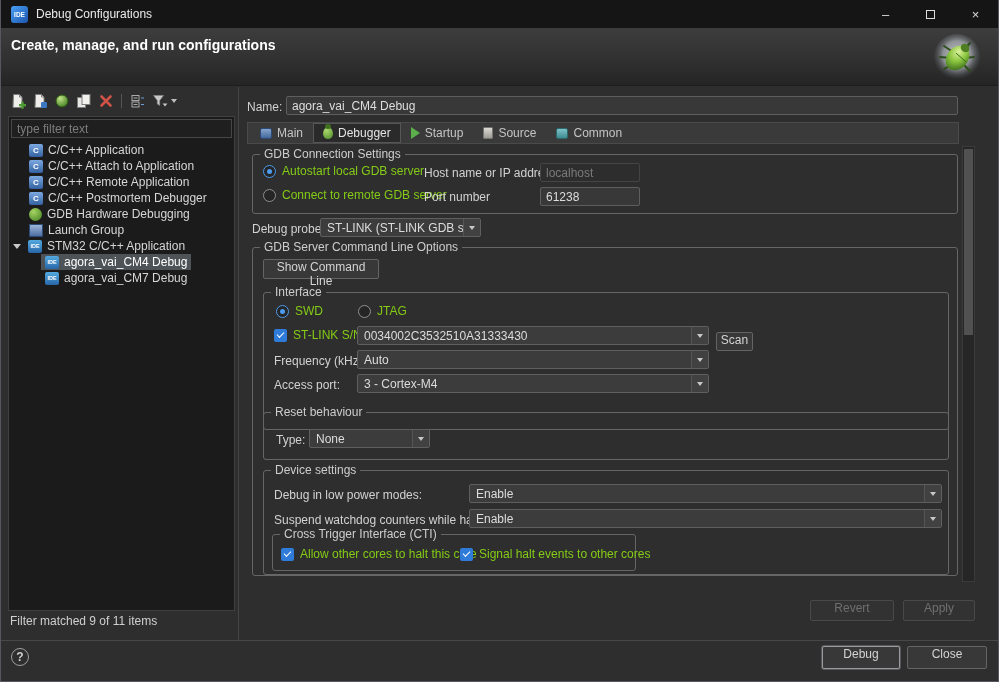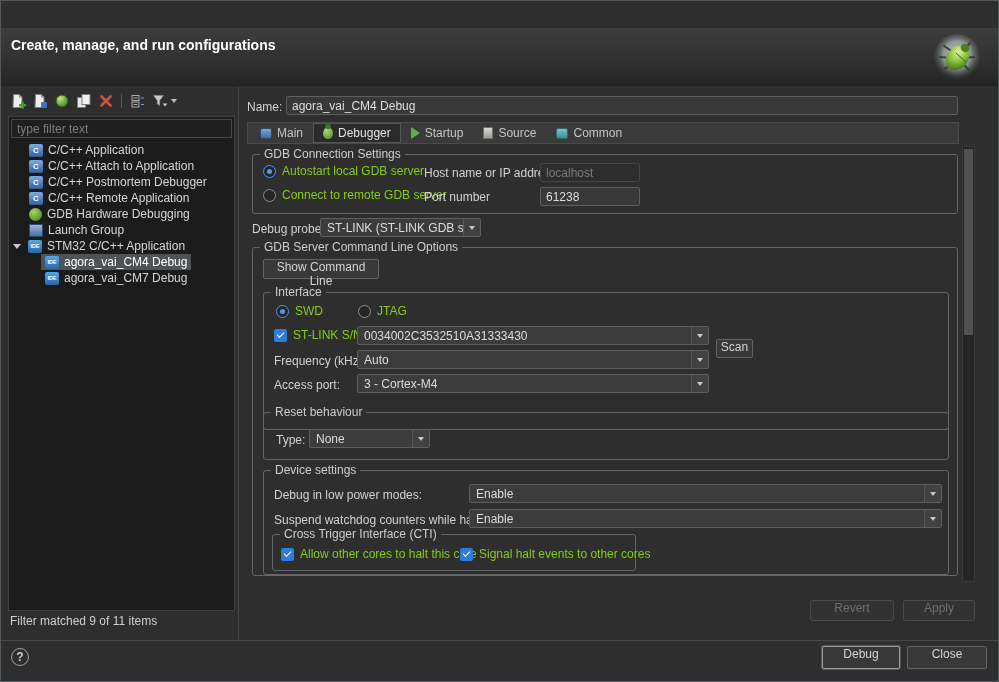--- a/index.html
+++ b/index.html
@@ -87,20 +87,31 @@
   .scroll-thumb{position:absolute;left:1px;top:2px;width:9px;height:186px;background:#515151}
 
   .footer-line{position:absolute;left:1px;top:640px;width:997px;height:1px;background:#474747}
   .help-btn{position:absolute;left:11px;top:648px;width:18px;height:18px;border-radius:50%;border:1px solid #a0a0a0;background:transparent;color:#cfcfcf;font-weight:bold;font-size:12px;display:flex;align-items:center;justify-content:center;font-family:inherit}
 </style>
 </head>
 <body>
 
 <div id="app">
 
+  <div class="titlebar">
+    <span class="app-icon"></span>
+    <span class="titlebar-title">Debug Configurations</span>
+    <div class="win-controls">
+      <button class="win-btn">–</button>
+      <button class="win-btn">
+          <span class="max-glyph"></span>
+        </button>
+      <button class="win-btn">×</button>
+    </div>
+  </div>
 
   <div class="banner">
     <div class="banner-heading">Create, manage, and run configurations</div>
     <div class="banner-bug">
       <svg width="60" height="54" viewBox="0 0 60 54">
         <defs>
           <radialGradient id="g-glow" cx="0.5" cy="0.45" r="0.55">
             <stop offset="0" stop-color="#c4c8cc"></stop>
               <stop offset="0.55" stop-color="#8e9296"></stop>
               <stop offset="1" stop-color="#3f4245" stop-opacity="0"></stop>
@@ -195,27 +206,27 @@
         </div>
       <div class="trow ind0">
           <span class="row-inner">
             <span class="t-ic cpp"></span>
             <span>C/C++ Attach to Application</span>
           </span>
         </div>
       <div class="trow ind0">
           <span class="row-inner">
             <span class="t-ic cpp"></span>
+            <span>C/C++ Remote Application</span>
+          </span>
+        </div>
+      <div class="trow ind0">
+          <span class="row-inner">
+            <span class="t-ic cpp"></span>
             <span>C/C++ Postmortem Debugger</span>
-          </span>
-        </div>
-      <div class="trow ind0">
-          <span class="row-inner">
-            <span class="t-ic cpp"></span>
-            <span>C/C++ Remote Application</span>
           </span>
         </div>
       <div class="trow ind0">
           <span class="row-inner">
             <span class="t-ic bug"></span>
             <span>GDB Hardware Debugging</span>
           </span>
         </div>
       <div class="trow ind0">
           <span class="row-inner">
@@ -314,21 +325,21 @@
           <span>JTAG</span>
         </span>
       <span class="opt" style="left:10px;top:35px">
           <span class="checkbox"></span>
           <span>ST-LINK S/N</span>
         </span>
       <div class="combo" style="left:93px;top:33px;width:352px">
         <span>0034002C3532510A31333430</span>
         <span class="combo-chevron"></span>
       </div>
-      <button class="btn" style="left:452px;top:46px;width:37px;height:19px">
+      <button class="btn" style="left:452px;top:39px;width:37px;height:19px">
           <span>Scan</span>
         </button>
       <span class="lbl" style="left:10px;top:61px">Frequency (kHz):</span>
       <div class="combo" style="left:93px;top:57px;width:352px">
         <span>Auto</span>
         <span class="combo-chevron"></span>
       </div>
       <span class="lbl" style="left:10px;top:85px">Access port:</span>
       <div class="combo" style="left:93px;top:81px;width:352px">
         <span>3 - Cortex-M4</span>

